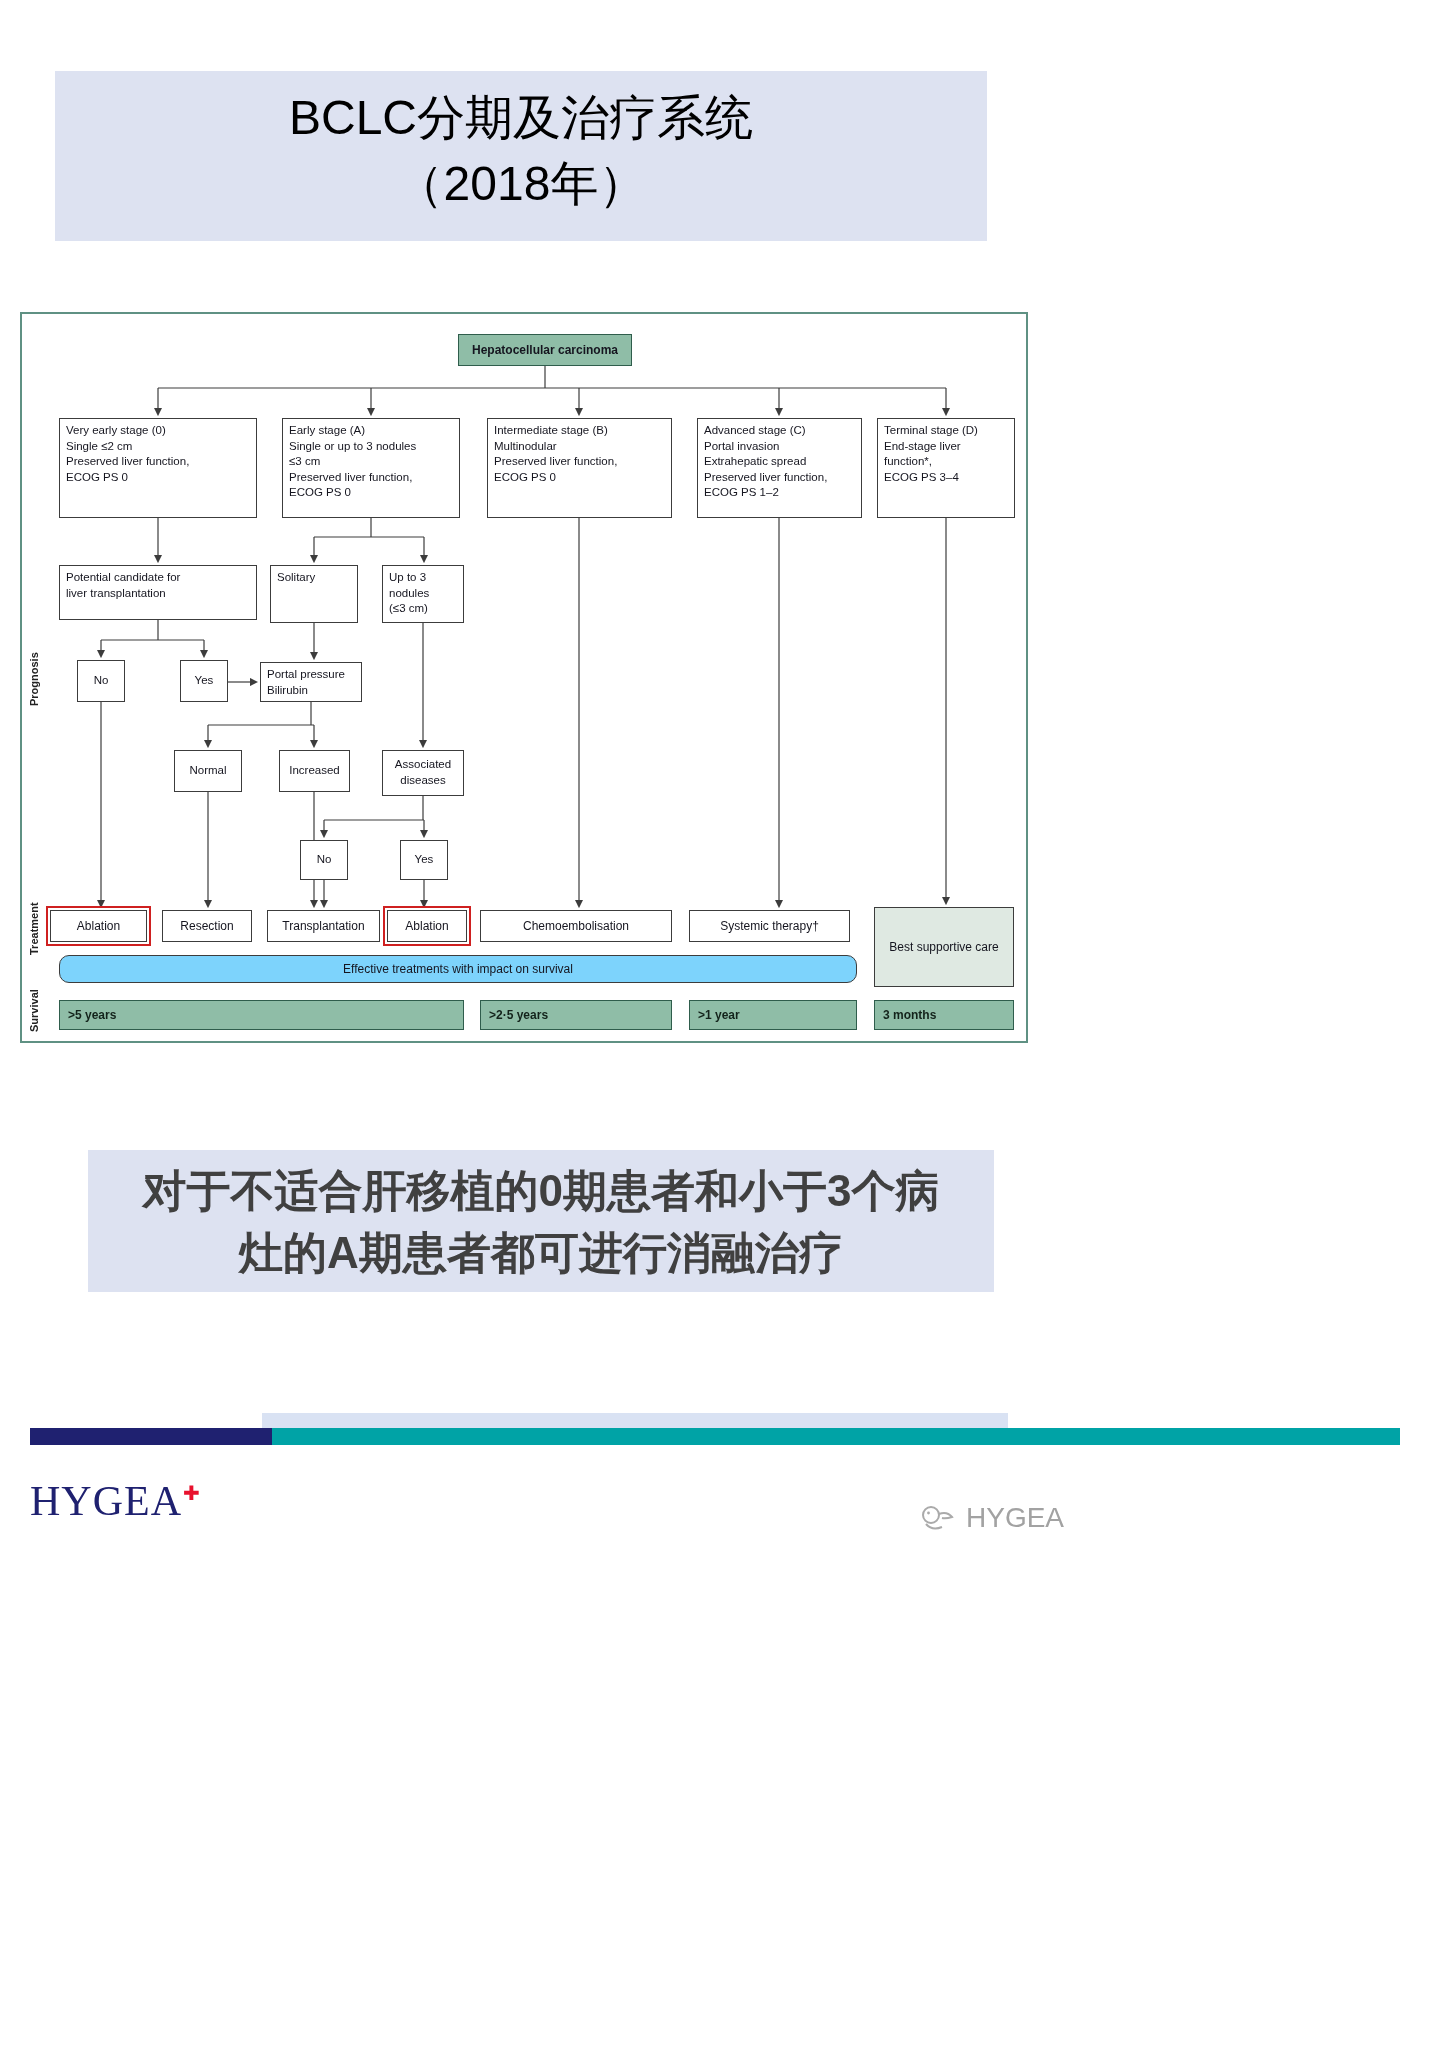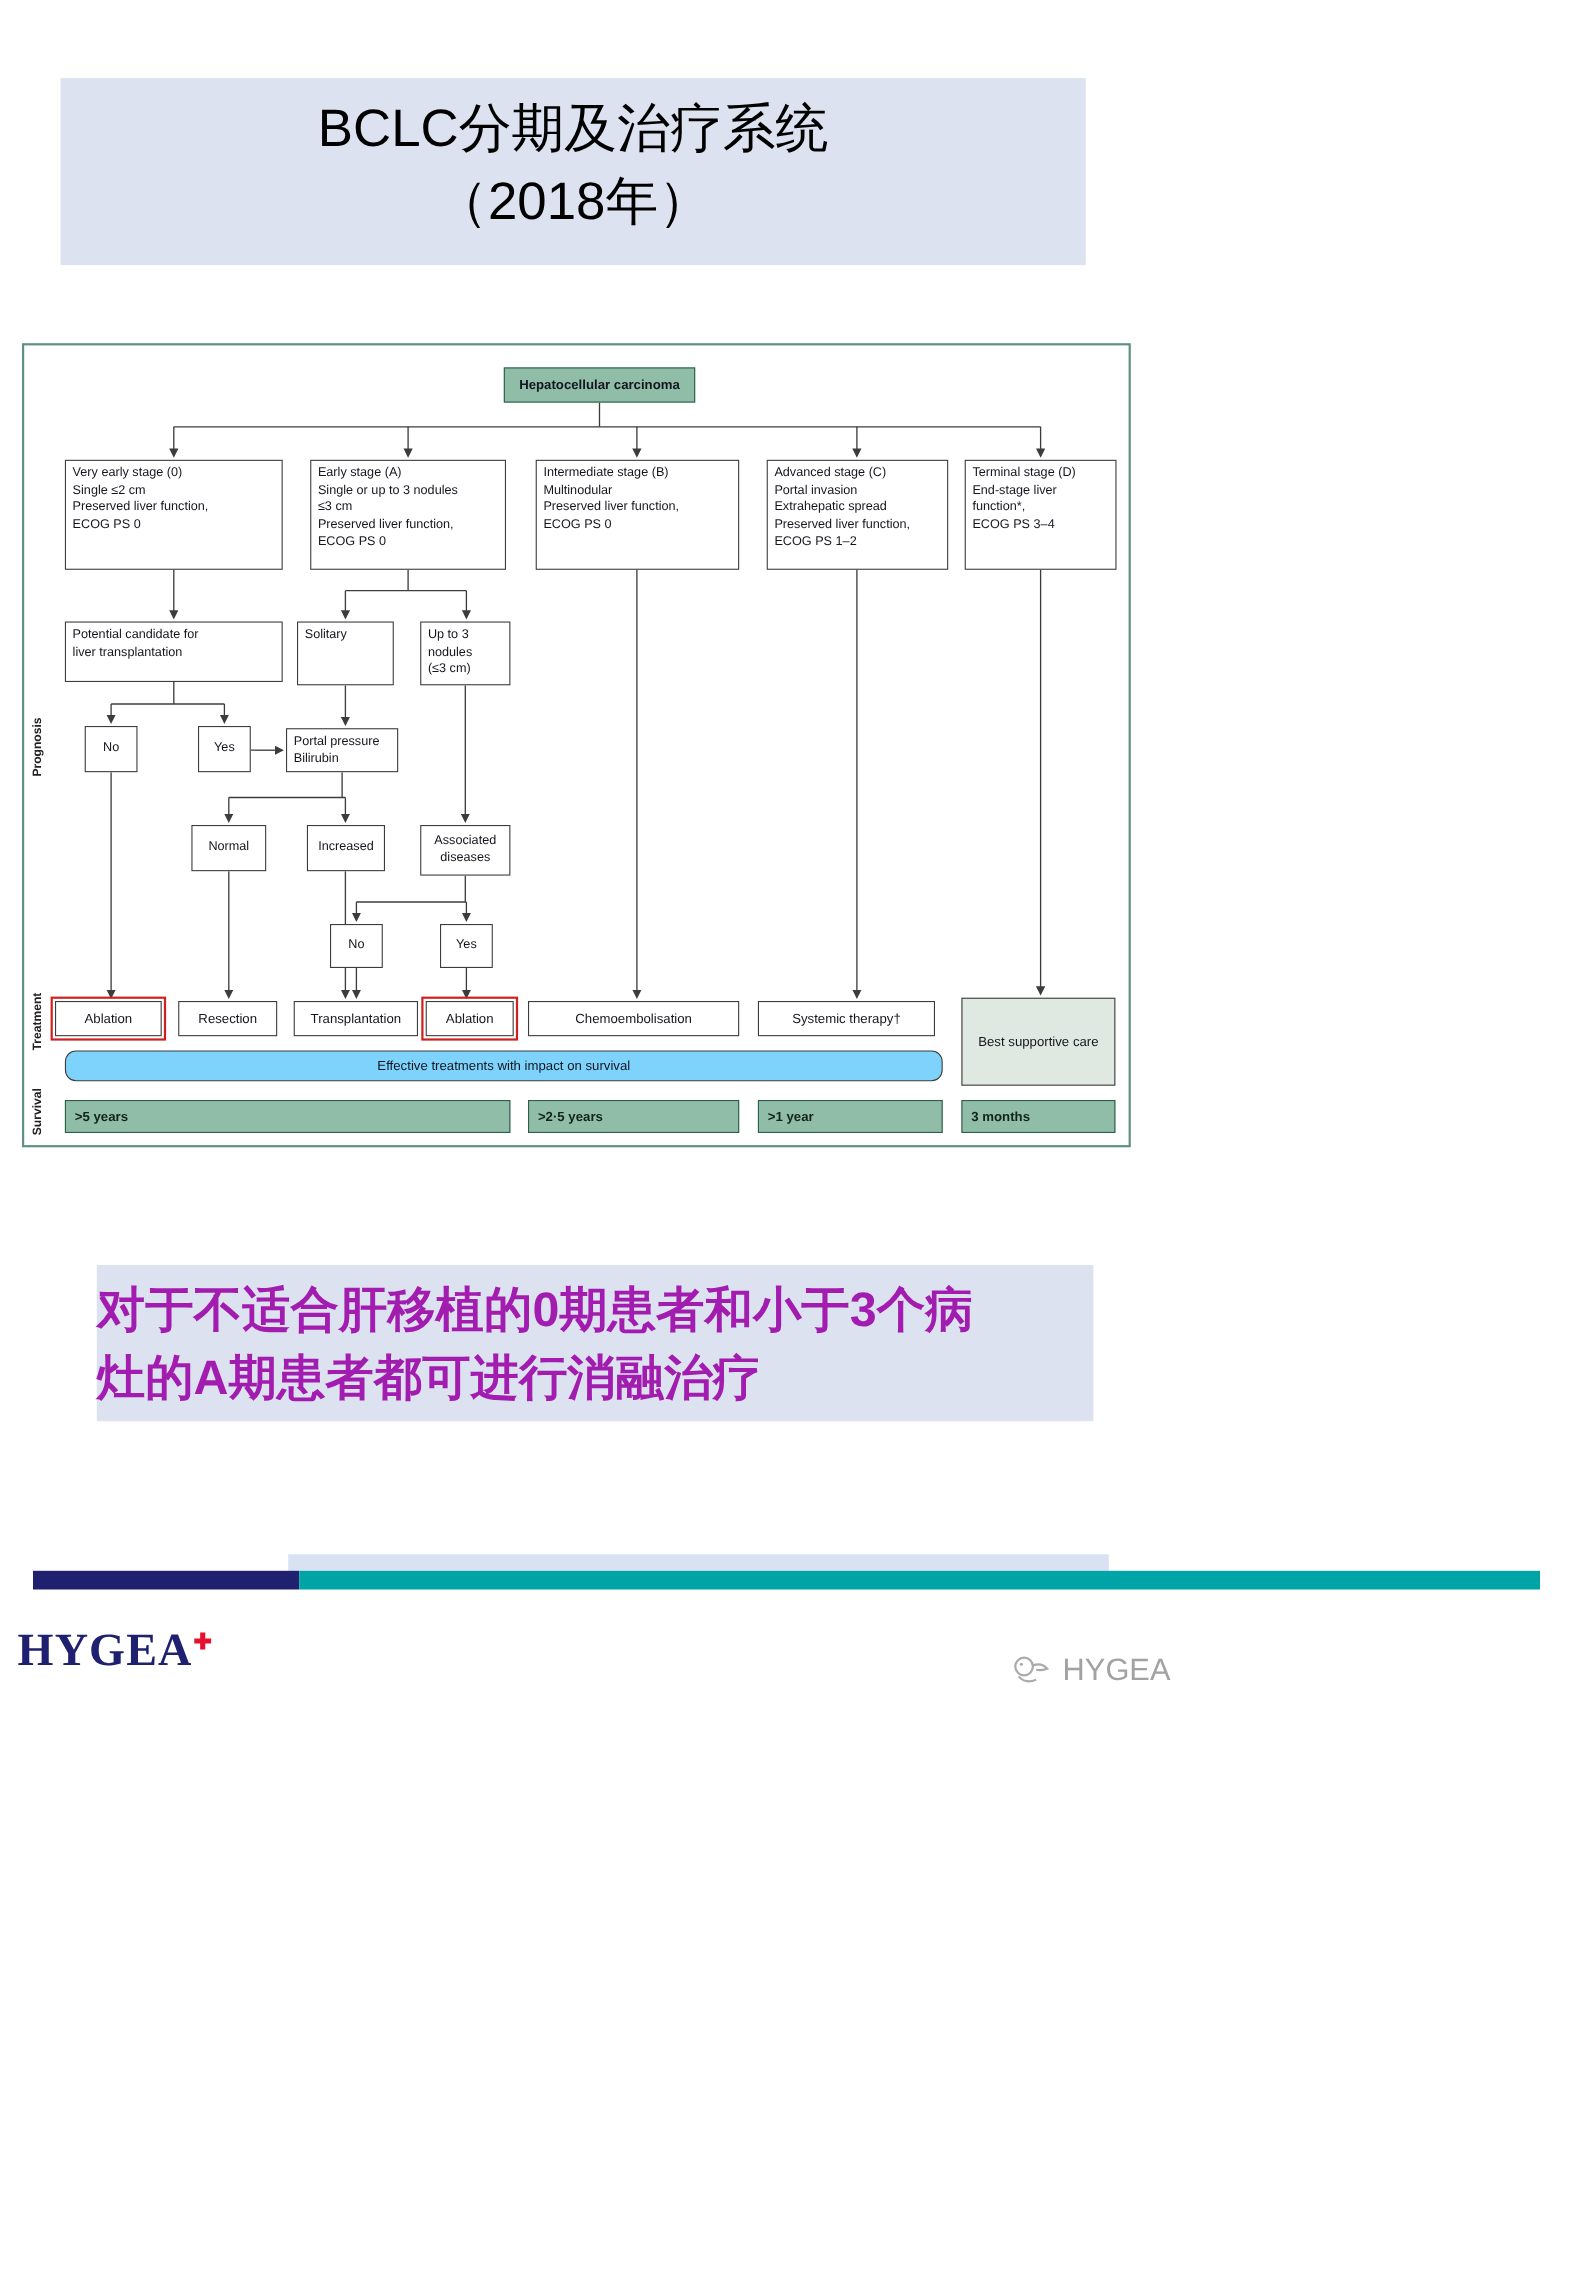--- a/index.html
+++ b/index.html
@@ -8,22 +8,22 @@
     font-family:"Liberation Sans", sans-serif; overflow:hidden; color:#111;
   }
   .panel { position:absolute; background:#dde2f1; box-sizing:border-box;margin-top:38px; }
   .title-box {
     left:55px; top:33px; width:932px; height:170px;
     text-align:center; font-size:48px; line-height:66px; padding-top:14px;
     color:#000;
   }
   .caption-box {
     left:88px; top:1112px; width:906px; height:142px;
-    font-size:44px; font-weight:700; line-height:62px; padding-top:10px;
-    color:#a21caf;
+    text-align:center; font-size:44px; font-weight:700; line-height:62px; padding-top:10px;
+    color:#404040;
   }
   .flowchart {
     position:absolute; left:20px; top:289px; width:1008px; height:731px;
     border:2px solid #5f9183; background:#fff; box-sizing:border-box;margin-top:23px;
   }
   .connectors { position:absolute; left:0; top:0; width:1008px; height:731px; }
   .node {
     position:absolute; box-sizing:border-box; border:1px solid #3c3c3c; background:#fff;
     font-size:11.5px; line-height:1.35; padding:4px 6px; white-space:pre-line; color:#15151f;
   }
@@ -41,22 +41,22 @@
   .side-label {
     position:absolute; writing-mode:vertical-rl; transform:rotate(180deg);
     font-size:11px; font-weight:700; color:#222;
     display:flex; align-items:center; justify-content:center; width:16px;
   }
   .bar { position:absolute; }
   .bar-light { left:262px; top:1413px; width:746px; height:15px; background:#d9e2f3; }
   .bar-navy  { left:30px;  top:1428px; width:242px; height:17px; background:#1f2170; }
   .bar-teal  { left:272px; top:1428px; width:1128px; height:17px; background:#00a3a6; }
   .logo {
-    position:absolute; left:16px; top:1477px;
-    font-family:"Liberation Serif", serif; font-size:42px; font-weight:700;
+    position:absolute; left:30px; top:1477px;
+    font-family:"Liberation Serif", serif; font-size:42px; font-weight:400;
     color:#1f2170; letter-spacing:1px;
   }
   .logo .plus { color:#e8112d; font-size:20px; vertical-align:super; margin-left:1px; }
   .watermark {
     position:absolute; left:918px; top:1502px; display:flex; align-items:center; gap:8px;
     color:#a2a2a2; font-size:28px; font-weight:400;
   }
 </style>
 </head>
 <body>

